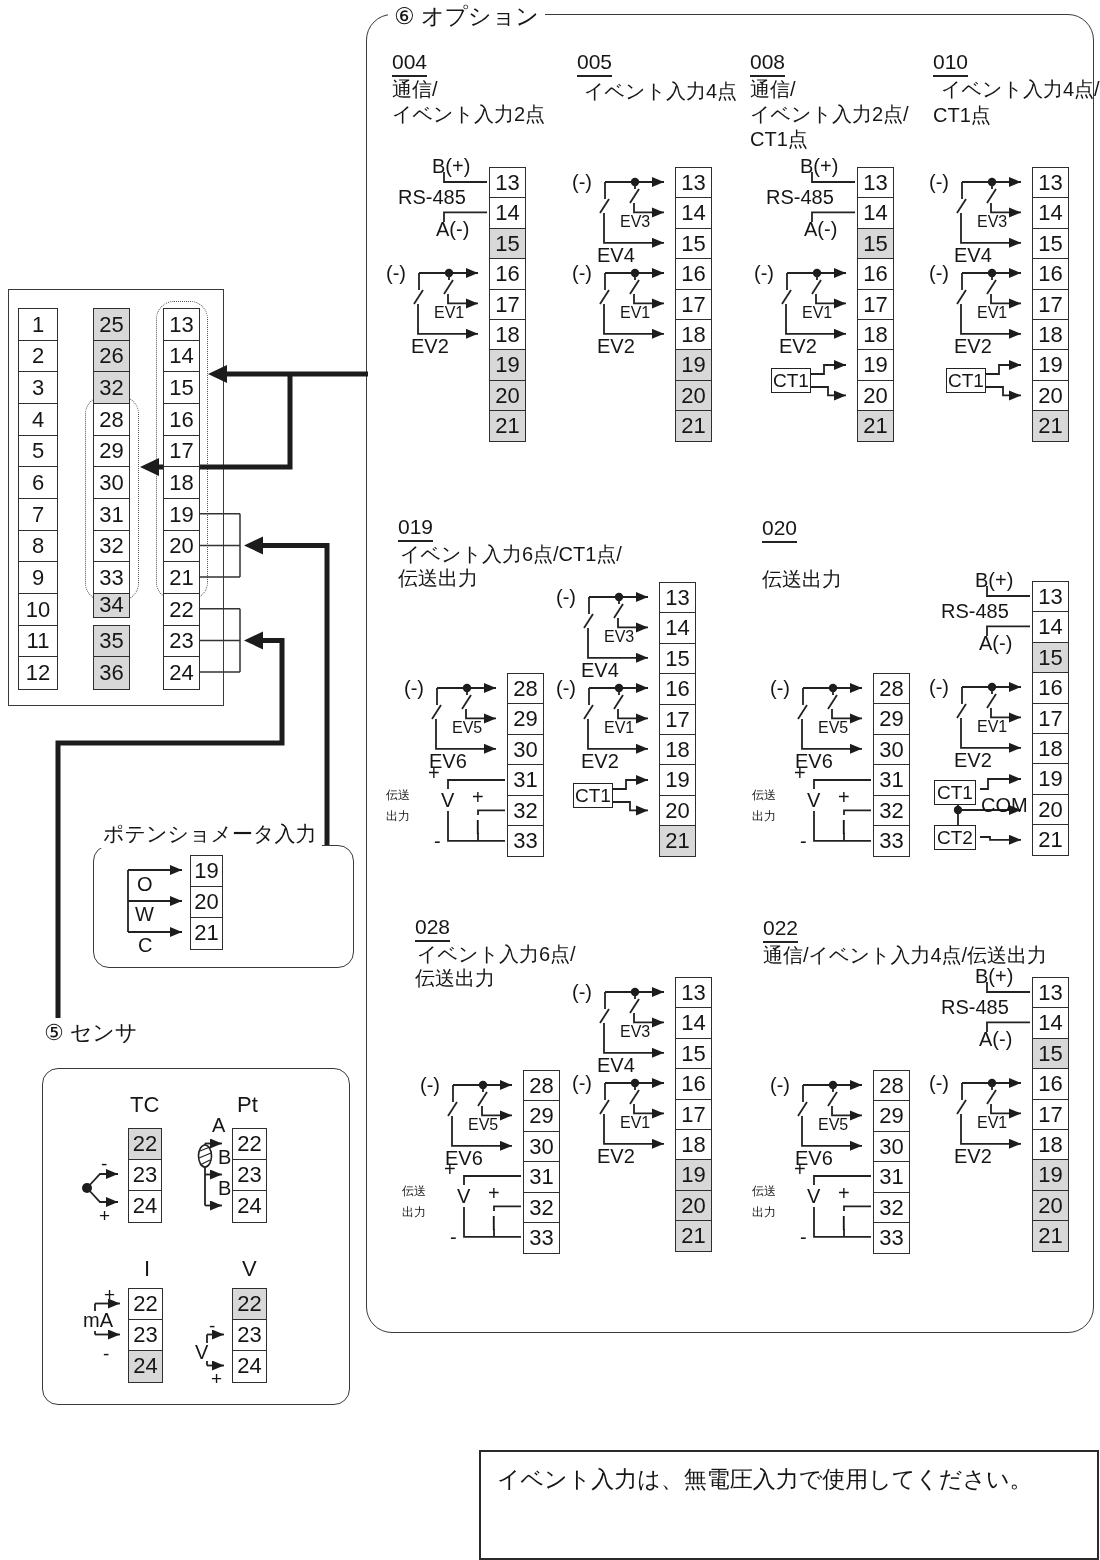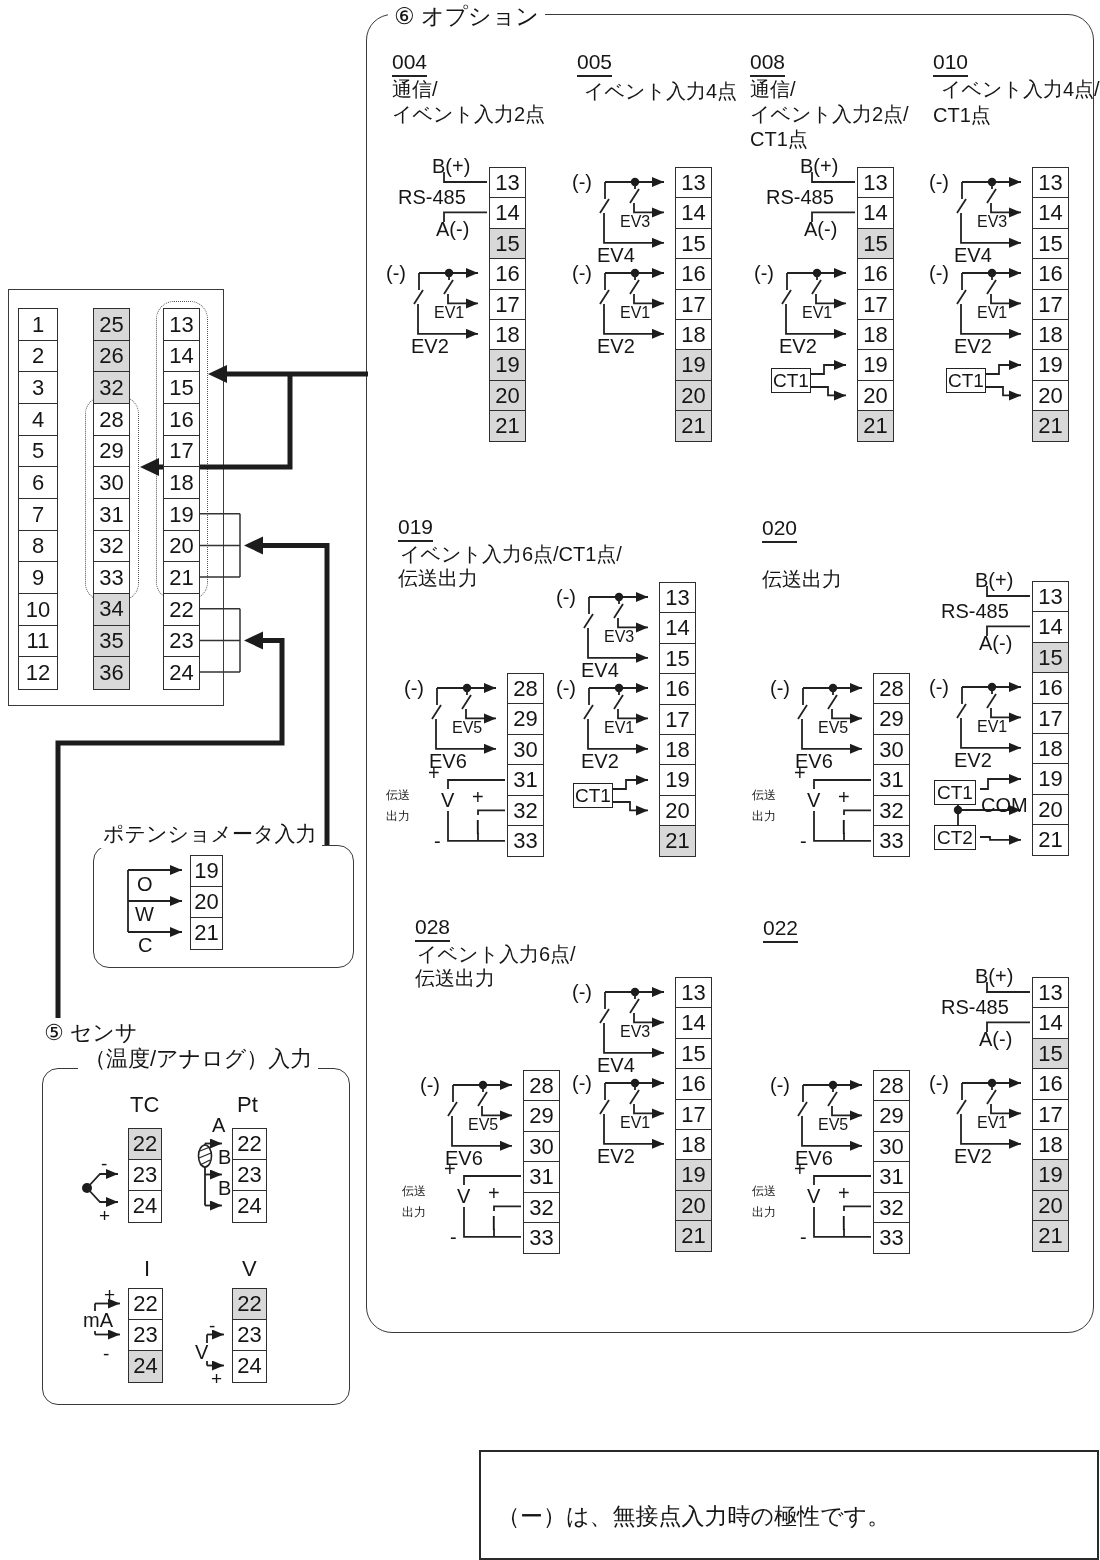--- a/index.html
+++ b/index.html
@@ -177,21 +177,20 @@
       <path class="tw" d="M262,545.4 H327 V845"></path>
     </g>
     <g>
       <polygon points="244,640.4 263,631.4 263,649.4" fill="#1c1c1c"></polygon>
       <path class="tw" d="M262,640.4 H282 V743 H58 V1018"></path>
     </g>
   </svg>
 
   <span class="lb f23 bgw" style="left:388px;top:1px">⑥ オプション</span>
   <span class="lb f22" style="left:44px;top:1018px">⑤ センサ</span>
-  <span class="lb f22 bgw" style="left:78px;top:1044px">（温度/アナログ）入力</span>
   <span class="lb f21 bgw" style="left:97px;top:820px">ポテンショメータ入力</span>
 
   <span class="lb code" style="left:392px;top:50px">004</span>
   <span class="lb f20" style="left:392px;top:76px">通信/</span>
   <span class="lb f20" style="left:392px;top:101px">イベント入力2点</span>
 
   <span class="lb code" style="left:577px;top:50px">005</span>
   <span class="lb f20" style="left:584px;top:78px">イベント入力4点</span>
 
   <span class="lb code" style="left:750px;top:50px">008</span>
@@ -208,20 +207,21 @@
   <span class="lb f20" style="left:398px;top:565px">伝送出力</span>
 
   <span class="lb code" style="left:762px;top:516px">020</span>
   <span class="lb f20" style="left:762px;top:566px">伝送出力</span>
 
   <span class="lb code" style="left:415px;top:915px">028</span>
   <span class="lb f20" style="left:417px;top:941px">イベント入力6点/</span>
   <span class="lb f20" style="left:415px;top:965px">伝送出力</span>
 
   <span class="lb code" style="left:763px;top:916px">022</span>
+  <span class="lb f20" style="left:763px;top:942px">通信/イベント入力4点/伝送出力</span>
 
   <div class="evg" style="left:489px;top:273px">
     <span class="m">(-)</span>
     <span class="a">EV1</span>
     <span class="b">EV2</span>
   </div>
   <div class="evg" style="left:675px;top:182px">
     <span class="m">(-)</span>
     <span class="a">EV3</span>
     <span class="b">EV4</span>
@@ -389,21 +389,21 @@
   <span class="lb f20" style="left:218px;top:1177px">B</span>
 
   <span class="lb f19" style="left:104px;top:1284px">+</span>
   <span class="lb f20" style="left:83px;top:1309px">mA</span>
   <span class="lb f19" style="left:103px;top:1343px">-</span>
 
   <span class="lb f19" style="left:209px;top:1315px">-</span>
   <span class="lb f20" style="left:195px;top:1341px">V</span>
   <span class="lb f19" style="left:211px;top:1368px">+</span>
 
-  <span class="lb f23" style="left:497px;top:1501px">（ー）は、無接点入力時の極性です。</span>
+  <span class="lb f23" style="left:497px;top:1464px">イベント入力は、無電圧入力で使用してください。</span>
 
   <div class="tcol" style="left:489px;top:167px">
       <div class="cell" style="top: 0px; width: 37px; height: 32px;">13</div>
       <div class="cell" style="top: 30.4px; width: 37px; height: 32px;">14</div>
       <div class="cell sh" style="top: 60.8px; width: 37px; height: 32px;">15</div>
       <div class="cell" style="top: 91.2px; width: 37px; height: 32px;">16</div>
       <div class="cell" style="top: 121.6px; width: 37px; height: 32px;">17</div>
       <div class="cell" style="top: 152px; width: 37px; height: 32px;">18</div>
       <div class="cell sh" style="top: 182.4px; width: 37px; height: 32px;">19</div>
       <div class="cell sh" style="top: 212.8px; width: 37px; height: 32px;">20</div>
@@ -536,21 +536,21 @@
   <div class="tcol" style="left:93px;top:308px">
       <div class="cell sh" style="top: 0px; width: 37px; height: 33.26px;">25</div>
       <div class="cell sh" style="top: 31.66px; width: 37px; height: 33.26px;">26</div>
       <div class="cell sh" style="top: 63.32px; width: 37px; height: 33.26px;">32</div>
       <div class="cell" style="top: 94.98px; width: 37px; height: 33.26px;">28</div>
       <div class="cell" style="top: 126.64px; width: 37px; height: 33.26px;">29</div>
       <div class="cell" style="top: 158.3px; width: 37px; height: 33.26px;">30</div>
       <div class="cell" style="top: 189.96px; width: 37px; height: 33.26px;">31</div>
       <div class="cell" style="top: 221.62px; width: 37px; height: 33.26px;">32</div>
       <div class="cell" style="top: 253.28px; width: 37px; height: 33.26px;">33</div>
-      <div class="cell sh" style="top: 284.94px; width: 37px; height: 33px;">34</div>
+      <div class="cell sh" style="top: 284.94px; width: 37px; height: 25px;">34</div>
       <div class="cell sh" style="top: 316.6px; width: 37px; height: 33.26px;">35</div>
       <div class="cell sh" style="top: 348.26px; width: 37px; height: 33.26px;">36</div>
     </div>
   <div class="tcol" style="left:163px;top:308px">
       <div class="cell" style="top: 0px; width: 37px; height: 33.26px;">13</div>
       <div class="cell" style="top: 31.66px; width: 37px; height: 33.26px;">14</div>
       <div class="cell" style="top: 63.32px; width: 37px; height: 33.26px;">15</div>
       <div class="cell" style="top: 94.98px; width: 37px; height: 33.26px;">16</div>
       <div class="cell" style="top: 126.64px; width: 37px; height: 33.26px;">17</div>
       <div class="cell" style="top: 158.3px; width: 37px; height: 33.26px;">18</div>

